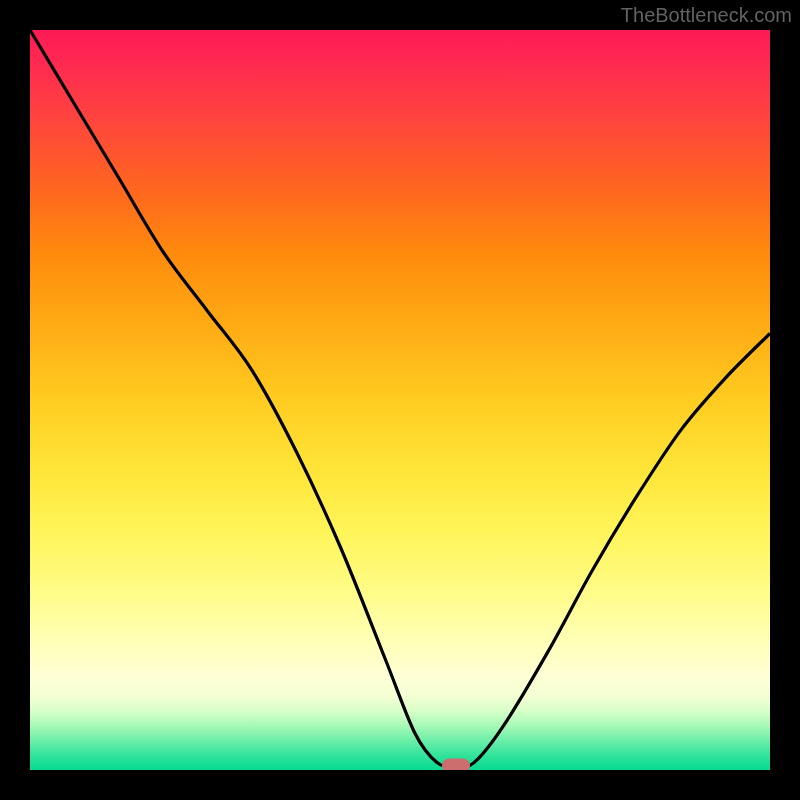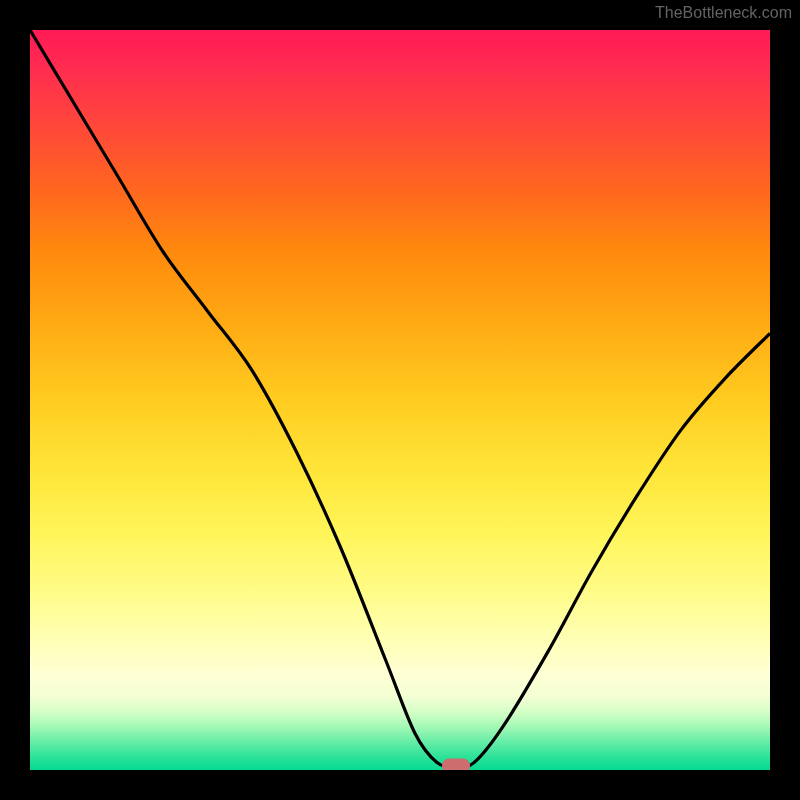--- a/index.html
+++ b/index.html
@@ -10,21 +10,21 @@
     height: 800px;
     overflow: hidden;
     position: relative;
     font-family: Arial, sans-serif;
   }
   .watermark {
     position: absolute;
     top: 4px;
     right: 8px;
     color: #636363;
-    font-size: 16px;
+    font-size: 20px;
     font-weight: 500;
     z-index: 10;
   }
   .plot-area {
     position: absolute;
     left: 30px;
     top: 30px;
     width: 740px;
     height: 740px;
     overflow: hidden;

